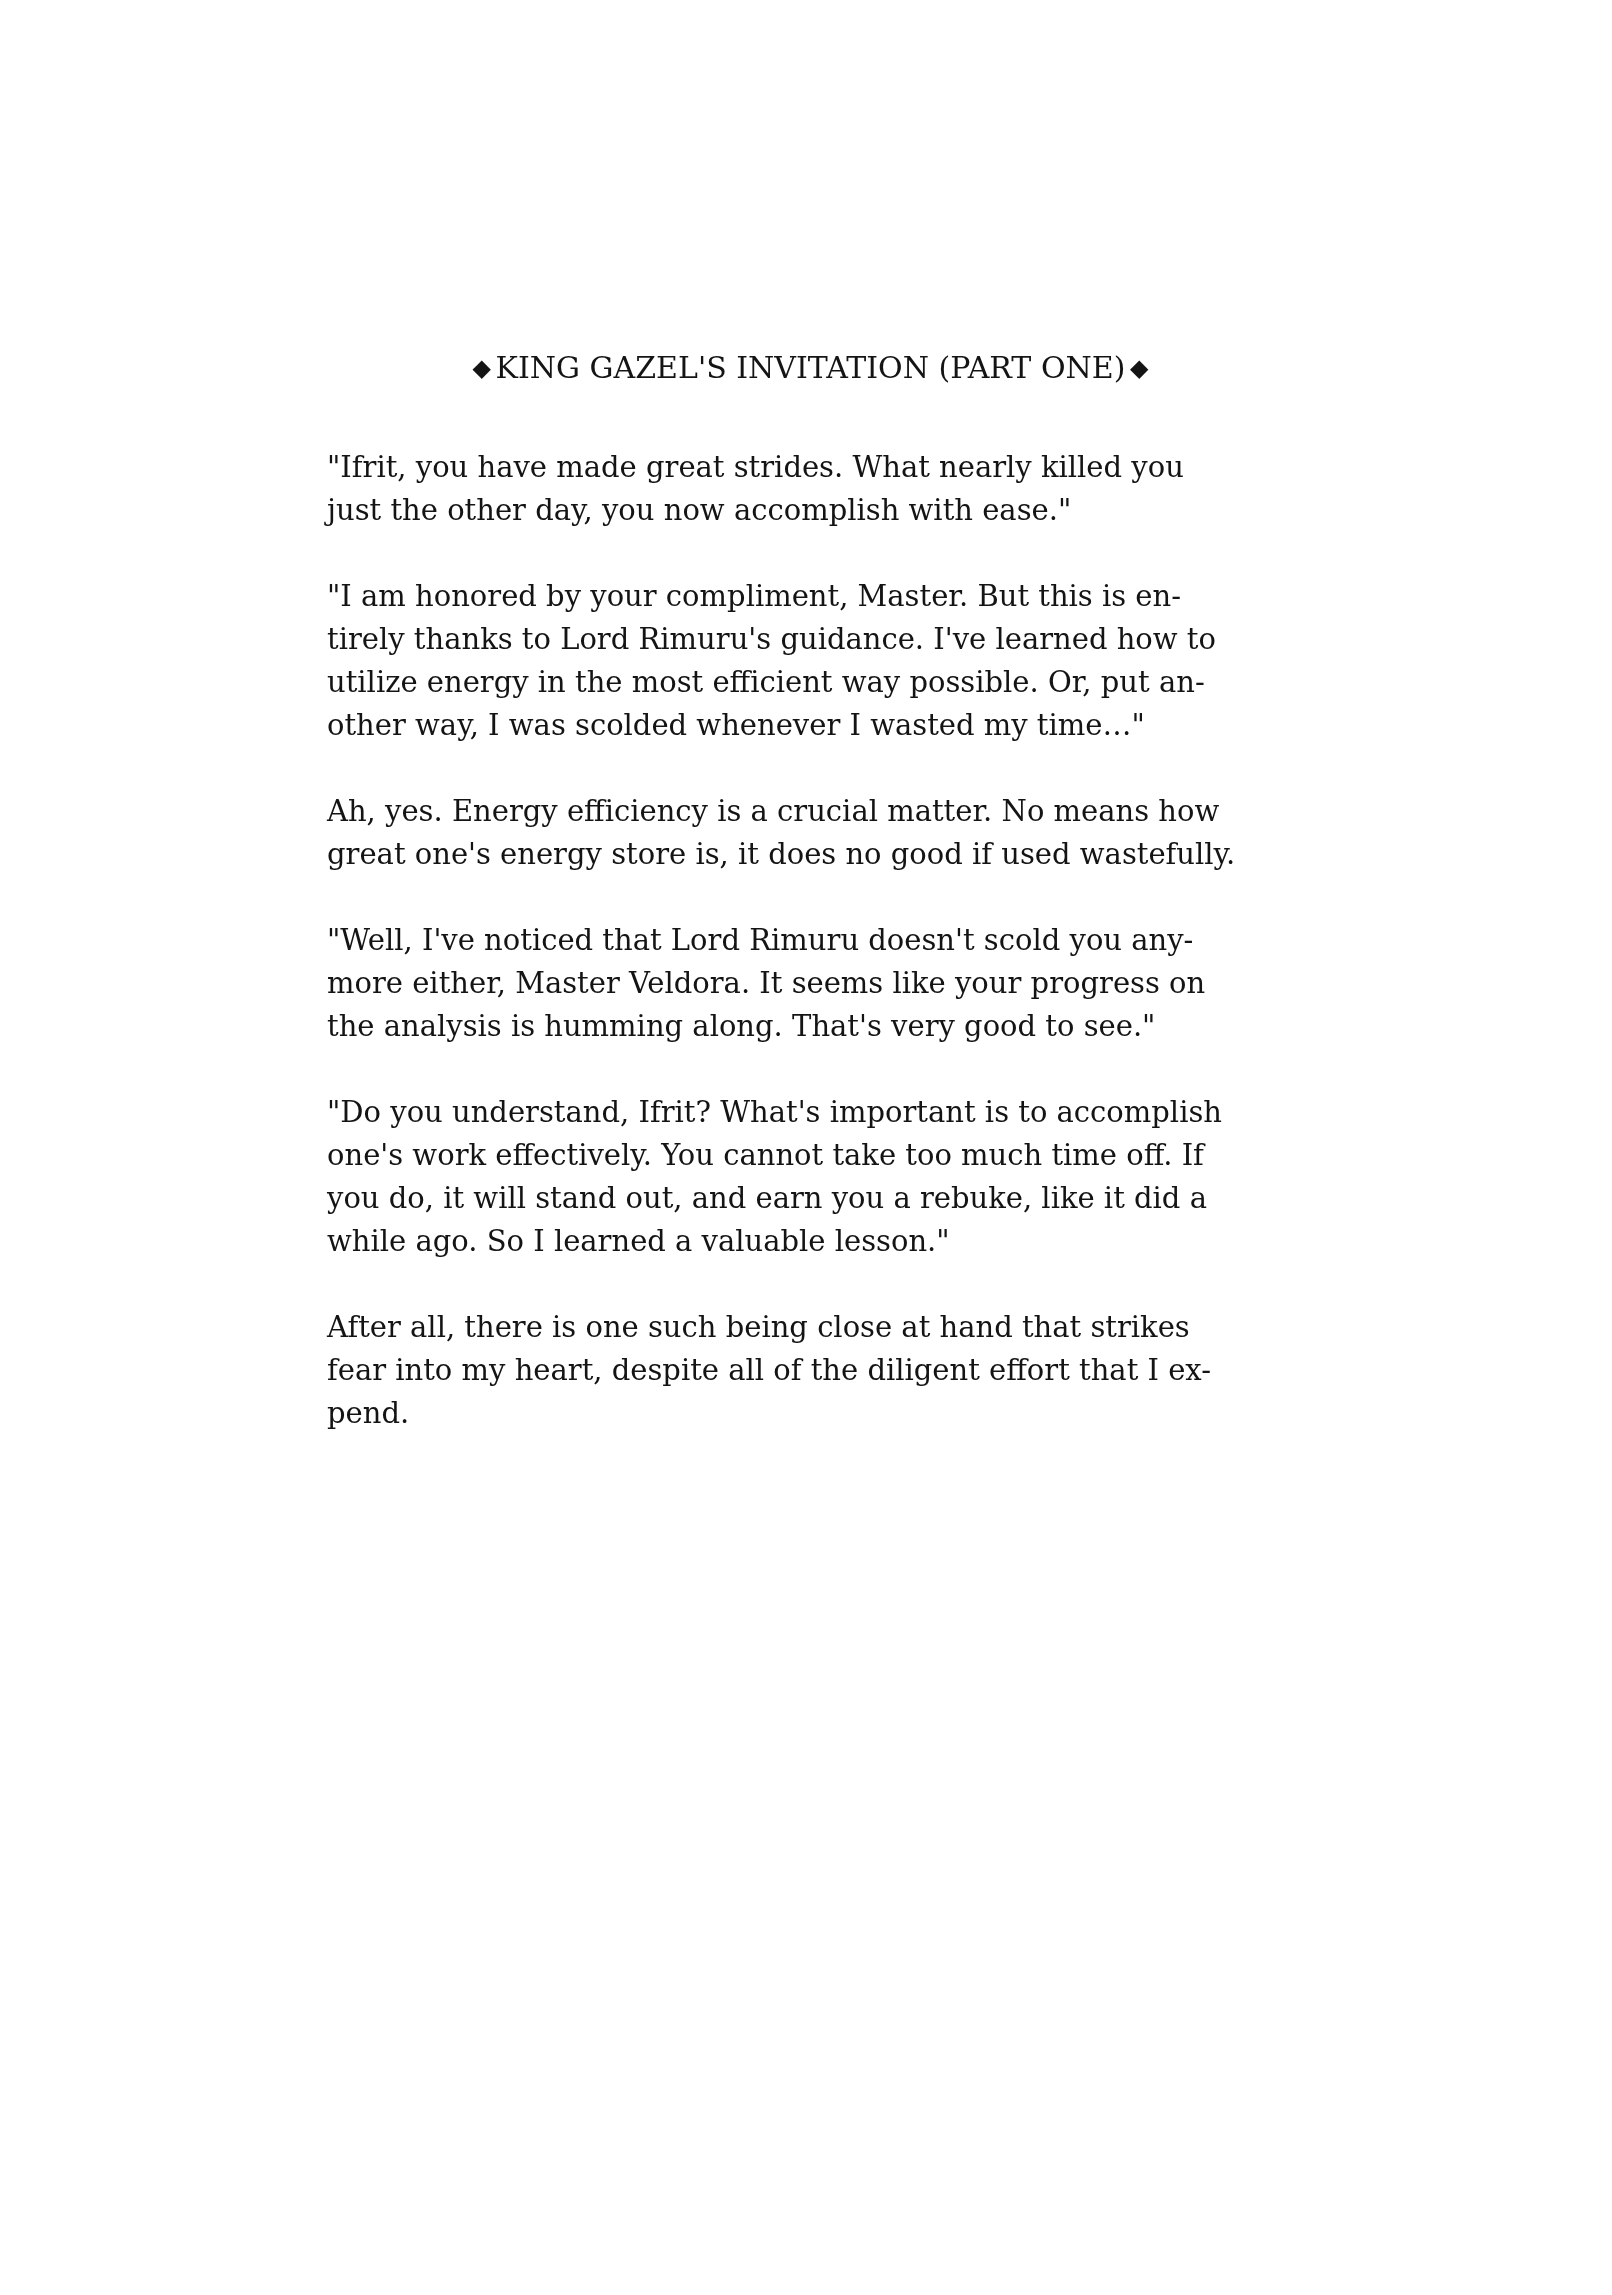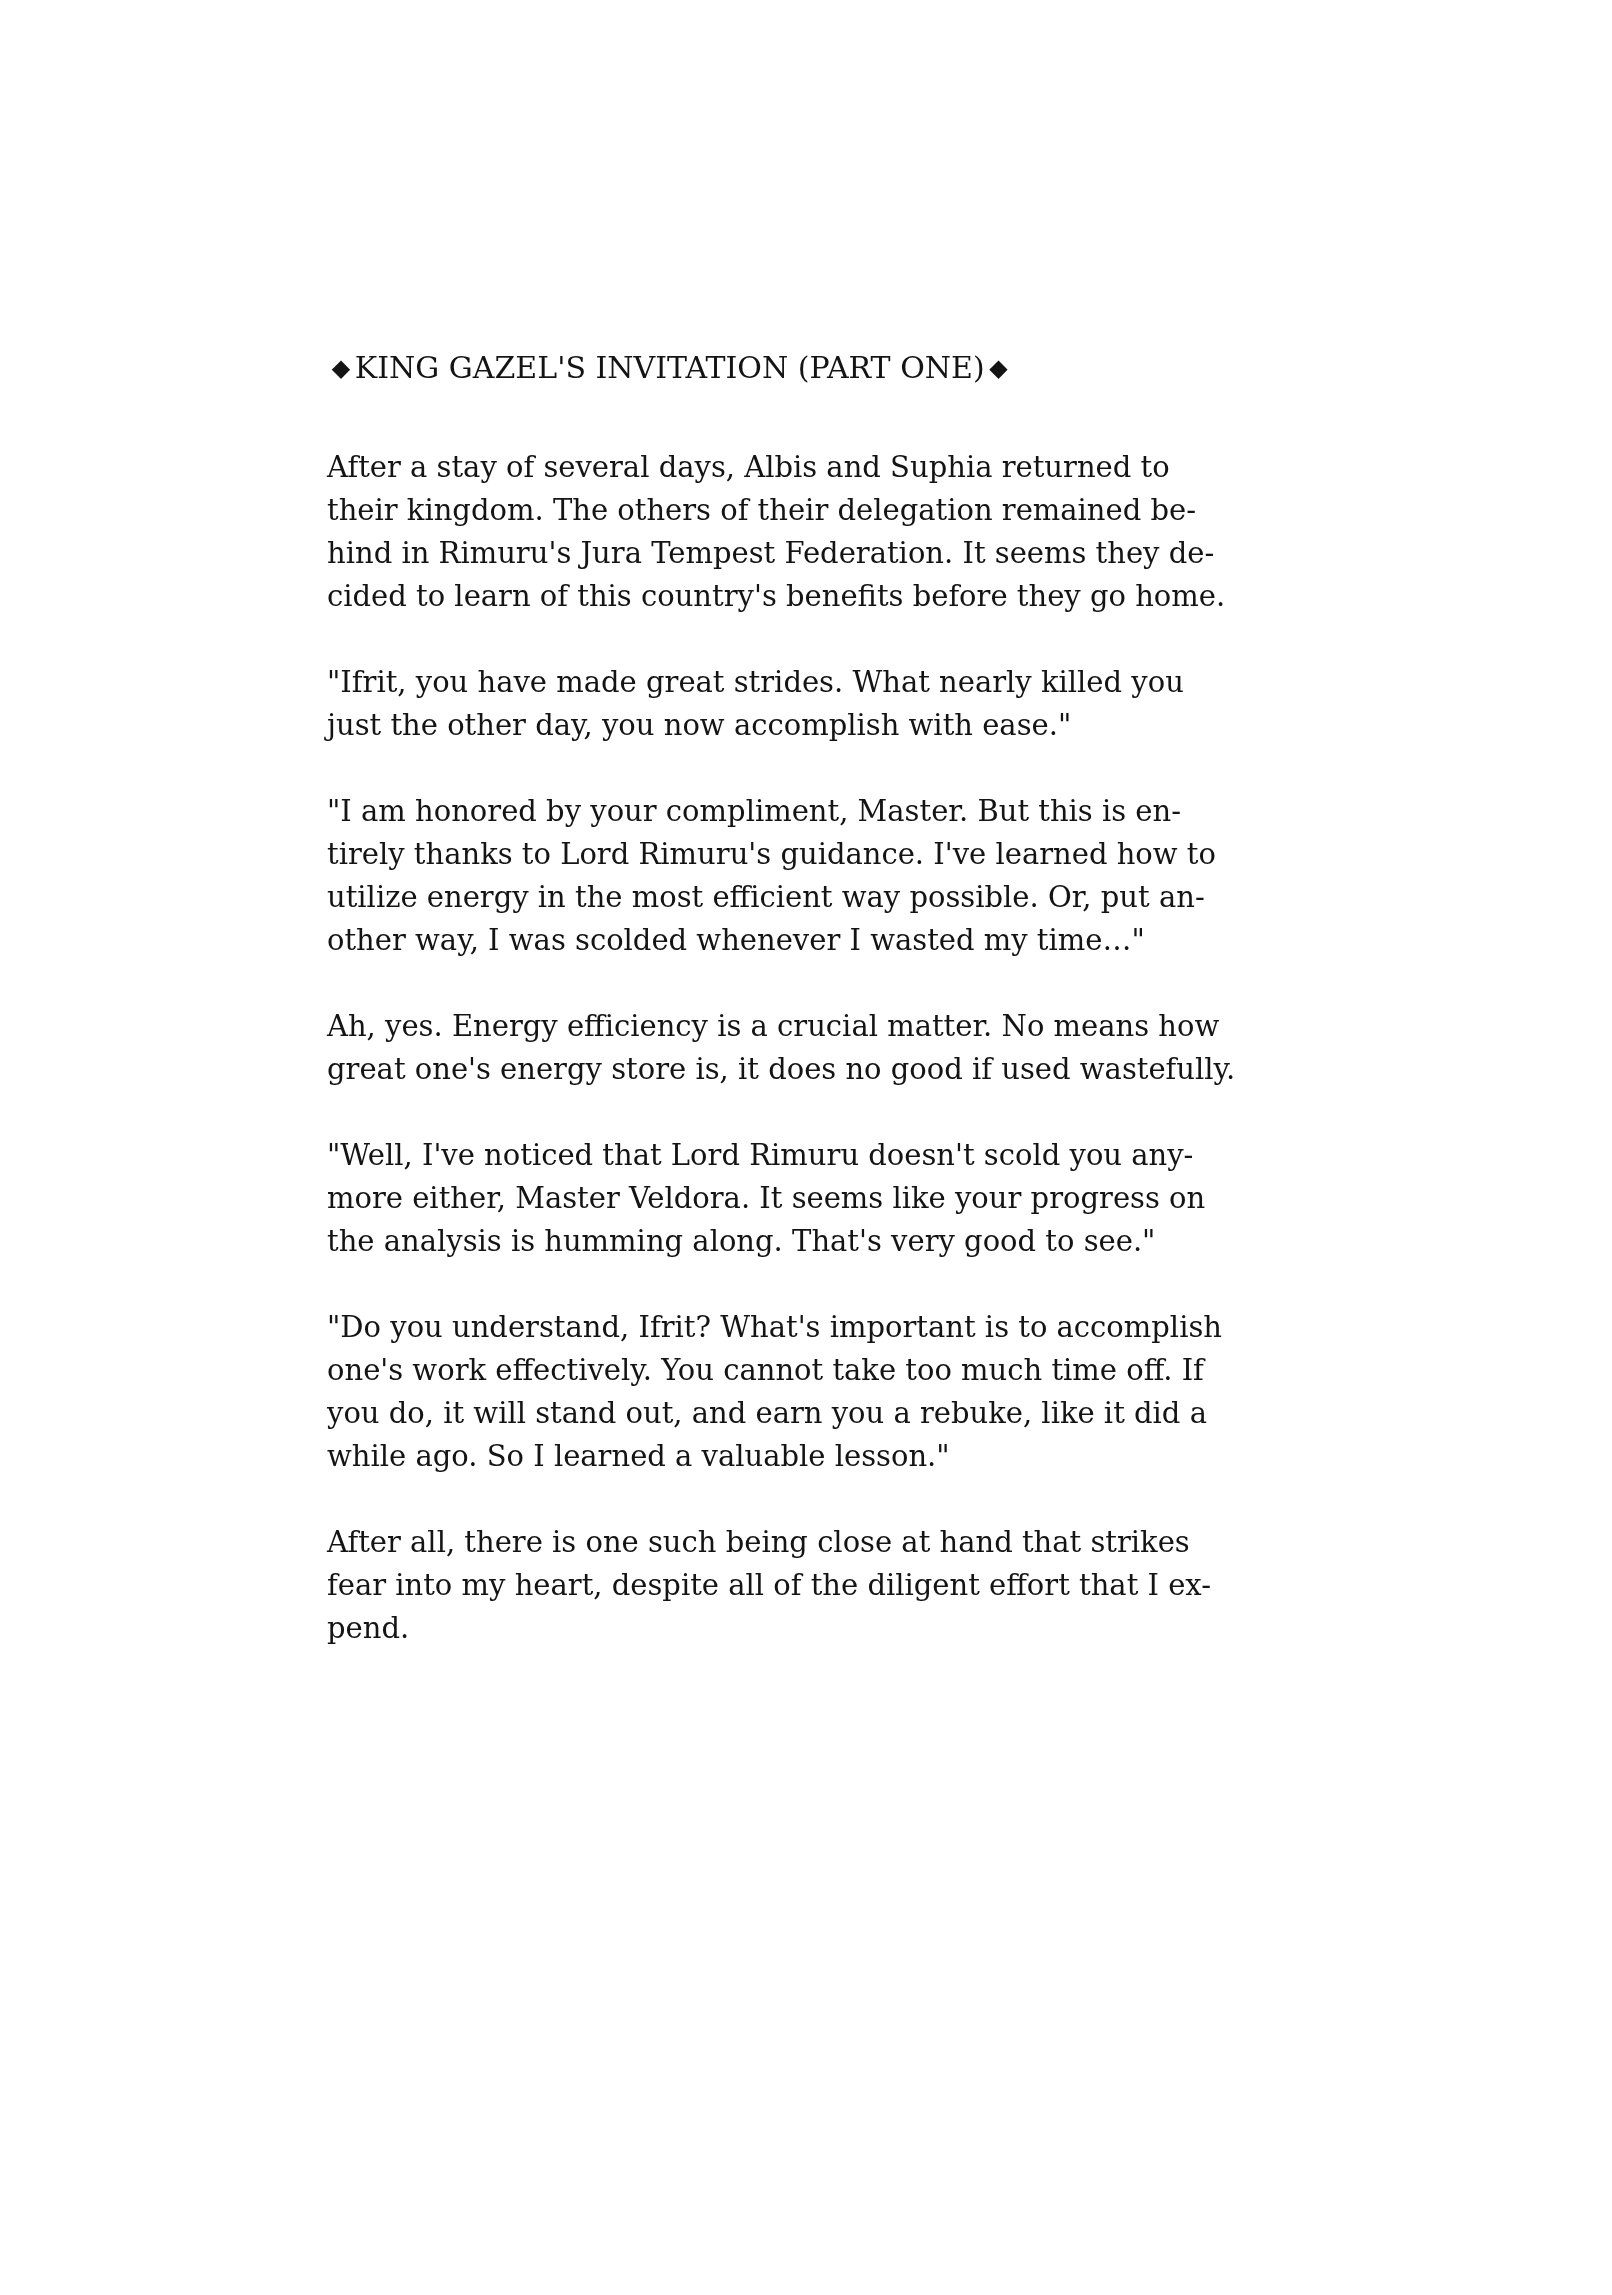--- a/index.html
+++ b/index.html
@@ -15,21 +15,21 @@
     color: #141414;
     overflow: hidden;
   }
   .page {
     position: absolute;
     left: 327px;
     top: 346px;
     width: 967px;
   }
   .chapter-title {
-    text-align: left;
+    text-align: center;
     font-size: 30px;
     line-height: 43px;
     margin: 0 0 54px 0;
     white-space: nowrap;
     font-weight: normal;
   }
   .chapter-title .ornament {
     font-size: 24px;
     padding: 0 4.7px;
     position: relative;
@@ -44,24 +44,20 @@
   }
 </style>
 </head>
 <body>
 
 <div class="page">
 
   <h1 class="chapter-title"><span class="ornament">◆</span><span>KING GAZEL'S INVITATION (PART ONE)</span><span class="ornament">◆</span></h1>
 
   <div class="body-text">
-    <p>After a stay of several days, Albis and Suphia returned to
-their kingdom. The others of their delegation remained be-
-hind in Rimuru's Jura Tempest Federation. It seems they de-
-cided to learn of this country's benefits before they go home.</p>
     <p>"Ifrit, you have made great strides. What nearly killed you
 just the other day, you now accomplish with ease."</p>
     <p>"I am honored by your compliment, Master. But this is en-
 tirely thanks to Lord Rimuru's guidance. I've learned how to
 utilize energy in the most efficient way possible. Or, put an-
 other way, I was scolded whenever I wasted my time…"</p>
     <p>Ah, yes. Energy efficiency is a crucial matter. No means how
 great one's energy store is, it does no good if used wastefully.</p>
     <p>"Well, I've noticed that Lord Rimuru doesn't scold you any-
 more either, Master Veldora. It seems like your progress on

